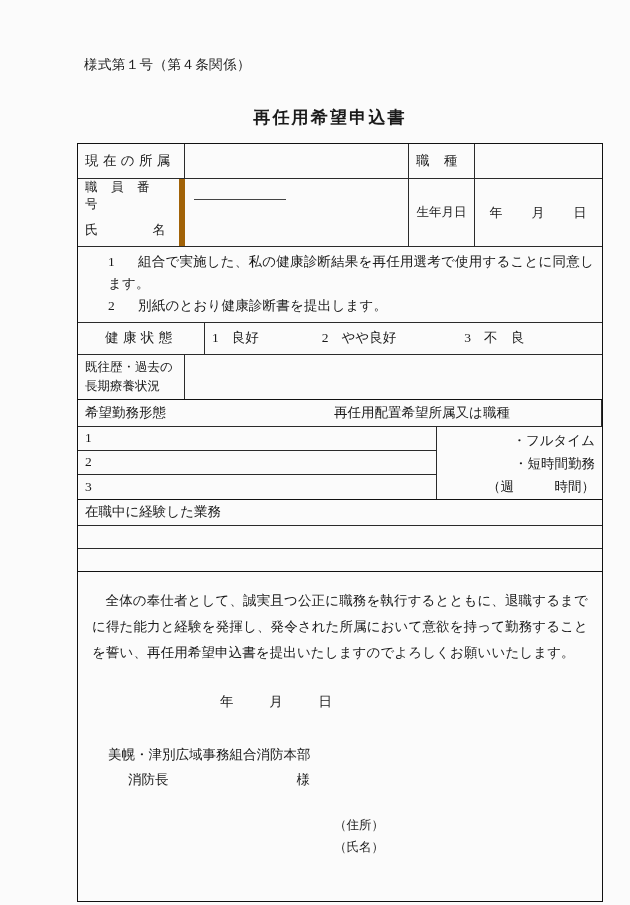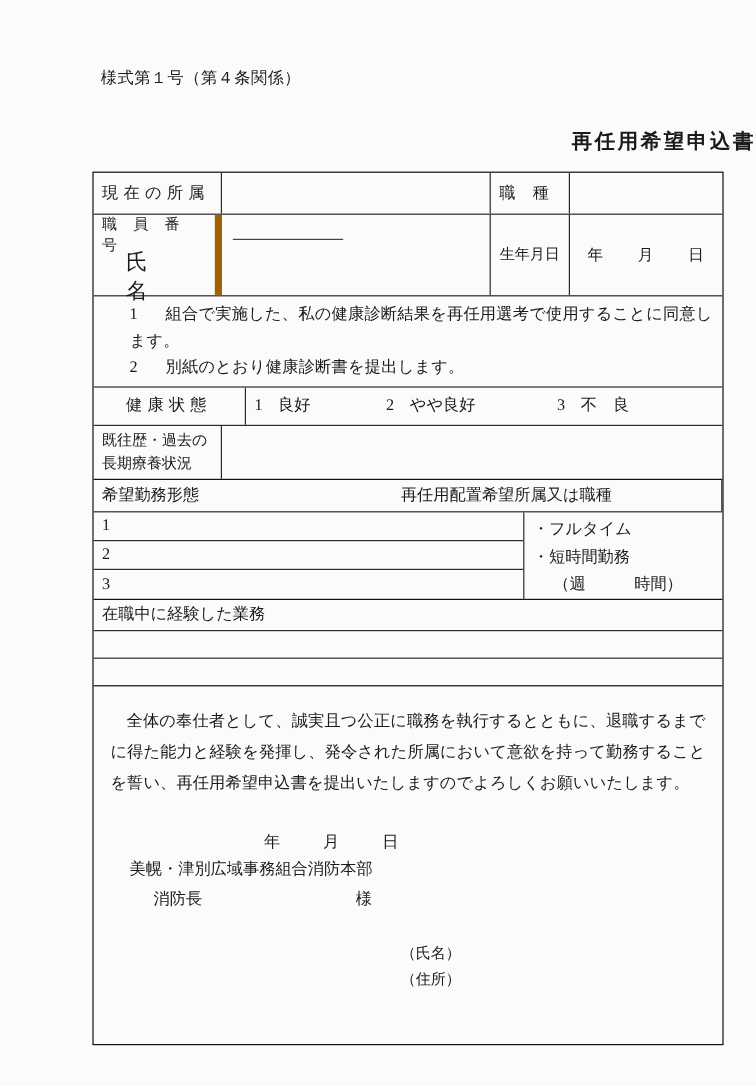--- a/index.html
+++ b/index.html
@@ -32,21 +32,21 @@
     font-size: 13.5px;
     letter-spacing: 0.4px;
     white-space: nowrap;
   }
 
   .doc-title {
     position: absolute;
     left: 0;
     top: 106px;
     width: 630px;
-    text-align: right;
+    text-align: center;
     font-size: 17px;
     letter-spacing: 2.2px;
     font-weight: 600;
     padding-left: 30px;
     box-sizing: border-box;
   }
 
   
   .frame {
     position: absolute;
@@ -97,21 +97,21 @@
     box-sizing: border-box;
   }
   .r2-left .sub {
     height: 34px;
     display: flex;
     align-items: center;
     padding: 0 7px;
     font-size: 12.5px;
     box-sizing: border-box;
   }
-  .r2-left .sub.nm { height: 33px; font-size: 18px; margin-left: 20px; }
+  .r2-left .sub.nm { height: 33px; font-size: 13px; }
   .r2-mid {
     flex: 1 1 auto;
     border-right: 1px solid #2b2b2b;
     box-sizing: border-box;
     padding: 9px 0 0 9px;
   }
   .emp-underline {
     width: 92px;
     border-bottom: 1.3px solid #444;
     height: 11px;
@@ -176,20 +176,21 @@
     font-size: 13.5px;
     box-sizing: border-box;
   }
   .pref-row.lastr { border-bottom: none; }
   .mode-right {
     width: 165px;
     box-sizing: border-box;
     padding: 2px 7px 0 7px;
     font-size: 13.5px;
     line-height: 1.72;
+    text-align: right;
   }
   .mode-sub { padding-left: 17px; }
 
   
   .c-exp-head { flex: 1 1 auto; height: 25px; font-size: 13.5px; }
   .exp-blank { height: 22px; }
 
   
   .pledge-box { padding: 16px 14px 12px 14px; }
   .pledge-txt {
@@ -201,20 +202,21 @@
   }
   .date-line {
     margin-top: 26px;
     padding-left: 128px;
     font-size: 13.5px;
     letter-spacing: 1px;
   }
   .date-line .sp { display: inline-block; width: 26px; }
 
   .addressee {
+    margin-top: 31px;
     padding-left: 16px;
     font-size: 13.5px;
     line-height: 1.9;
   }
   .addressee .chief {
     padding-left: 20px;
     display: inline-block;
   }
   .addressee .sama {
     display: inline-block;
@@ -347,22 +349,22 @@
         </div>
 
         <div class="addressee">
           <div>美幌・津別広域事務組合消防本部</div>
           <div>
             <span class="chief">消防長</span><span class="sama">様</span>
           </div>
         </div>
 
         <div class="signer">
+          <div>（住所）</div>
           <div>（氏名）</div>
-          <div>（住所）</div>
         </div>
 
         <div class="pledge-pad"></div>
       </div>
     </div>
 
   </div>
 </div>
 
 </body></html>

